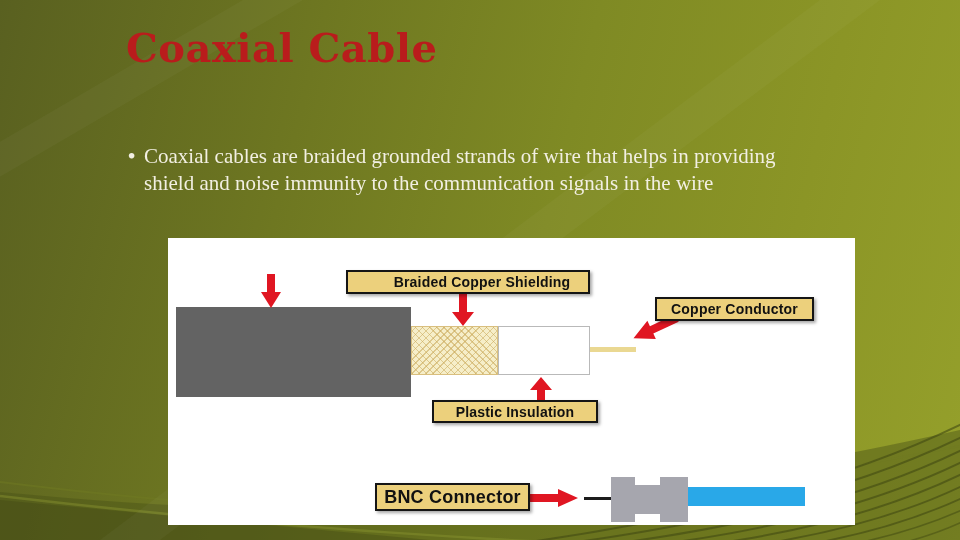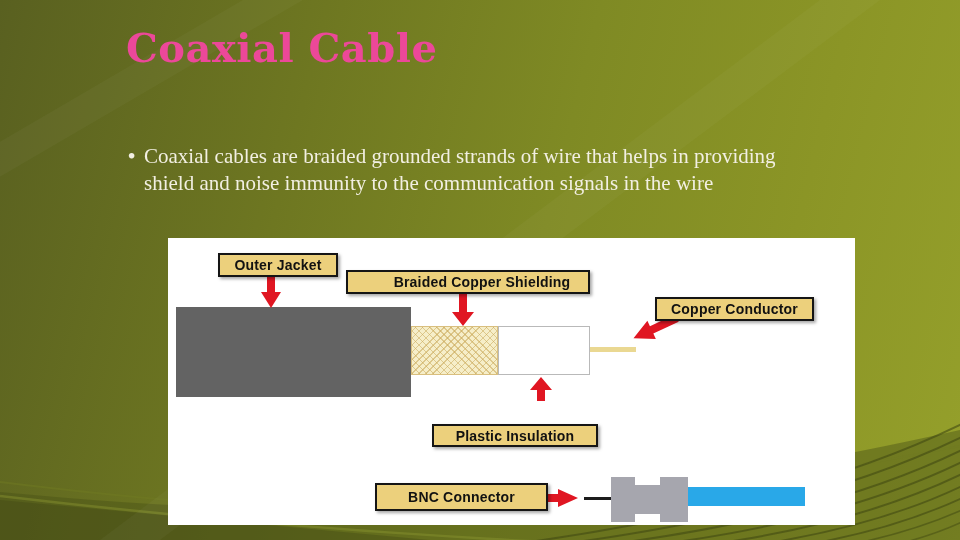--- a/index.html
+++ b/index.html
@@ -11,21 +11,21 @@
   html,body{width:960px;height:540px;}
   body{
     position:relative;width:960px;height:540px;overflow:hidden;
     font-family:"Liberation Sans",sans-serif;
     background:linear-gradient(104deg,#596020 0%,#6e7721 30%,#7f8a24 55%,#8b9526 78%,#95a02b 100%);
   }
   .bg-decor{position:absolute;left:0;top:0;width:960px;height:540px;pointer-events:none;}
   .slide-title{
     position:absolute;left:126px;top:24px;
     font-family:"DejaVu Serif","Liberation Serif",serif;
-    font-weight:bold;font-size:40px;letter-spacing:.5px;color:#ec4899;
+    font-weight:bold;font-size:40px;letter-spacing:.5px;color:#b91c1c;
   }
   .bullet-row{
     position:absolute;left:126px;top:143px;width:706px;
     display:flex;align-items:flex-start;
     font-family:"DejaVu Serif","Liberation Serif",serif;
     color:#f2efe2;font-size:21px;line-height:27px;
   }
   .bullet-marker{width:18px;flex:0 0 18px;font-size:19px;}
   .bullet-text{flex:1 1 auto;max-width:684px;font-family:Liberation Serif, serif;}
   .diagram{
@@ -35,22 +35,22 @@
   .diagram *{position:absolute;}
   .callout{
     background:var(--label-bg);border:2px solid #151515;
     display:flex;align-items:center;justify-content:center;
     font-weight:bold;font-size:14px;color:#111;letter-spacing:.2px;
     box-shadow:2px 2px 3px rgba(0,0,0,.35);white-space:nowrap;
   }
   .label-outer-jacket{left:50px;top:15px;width:120px;height:24px;}
   .label-braided{left:178px;top:32px;width:244px;height:24px;padding-left:28px;}
   .label-copper{left:487px;top:59px;width:159px;height:24px;}
-  .label-plastic{left:264px;top:162px;width:166px;height:23px;margin-top:24px;}
-  .label-bnc{left:207px;top:245px;width:173px;height:28px;font-size:14px;}
+  .label-plastic{left:264px;top:162px;width:166px;height:23px;}
+  .label-bnc{left:207px;top:245px;width:155px;height:28px;font-size:18px;}
   .part-outer-jacket{left:8px;top:69px;width:235px;height:90px;background:var(--outer-jacket-gray);}
   .part-braided{
     left:243px;top:88px;width:87px;height:49px;background:var(--braided-tan);
     border:1px solid #d9bf7f;
     background-image:
       repeating-linear-gradient(45deg,rgba(201,168,88,.55) 0 1px,transparent 1px 5px),
       repeating-linear-gradient(-45deg,rgba(201,168,88,.55) 0 1px,transparent 1px 5px);
   }
   .part-insulation{left:330px;top:88px;width:92px;height:49px;background:#fff;border:1px solid #b9b9b9;}
   .part-conductor{left:422px;top:109px;width:46px;height:5px;background:var(--conductor-tan);}
@@ -106,18 +106,17 @@
   <svg class="arrows" viewBox="0 0 687 287" xmlns="http://www.w3.org/2000/svg">
     <polygon class="arrow" points="99,36 107,36 107,54 113,54 103,70 93,54 99,54"></polygon>
     <polygon class="arrow" points="291,55 299,55 299,74 306,74 295,88 284,74 291,74"></polygon>
     <polygon class="arrow" points="369,163 377,163 377,152 384,152 373,139 362,152 369,152"></polygon>
     <g transform="translate(509,80) rotate(155)">
       <polygon class="arrow" points="0,-4 28,-4 28,-10 48,0 28,10 28,4 0,4"></polygon>
     </g>
     <polygon class="arrow" points="362,256 390,256 390,251 410,260 390,269 390,264 362,264"></polygon>
   </svg>
 
-  <div class="callout label-outer-jacket">Outer Jacket</div>
   <div class="callout label-braided">Braided Copper Shielding</div>
   <div class="callout label-copper">Copper Conductor</div>
   <div class="callout label-plastic">Plastic Insulation</div>
   <div class="callout label-bnc">BNC Connector</div>
 </div>
 
 </body></html>

